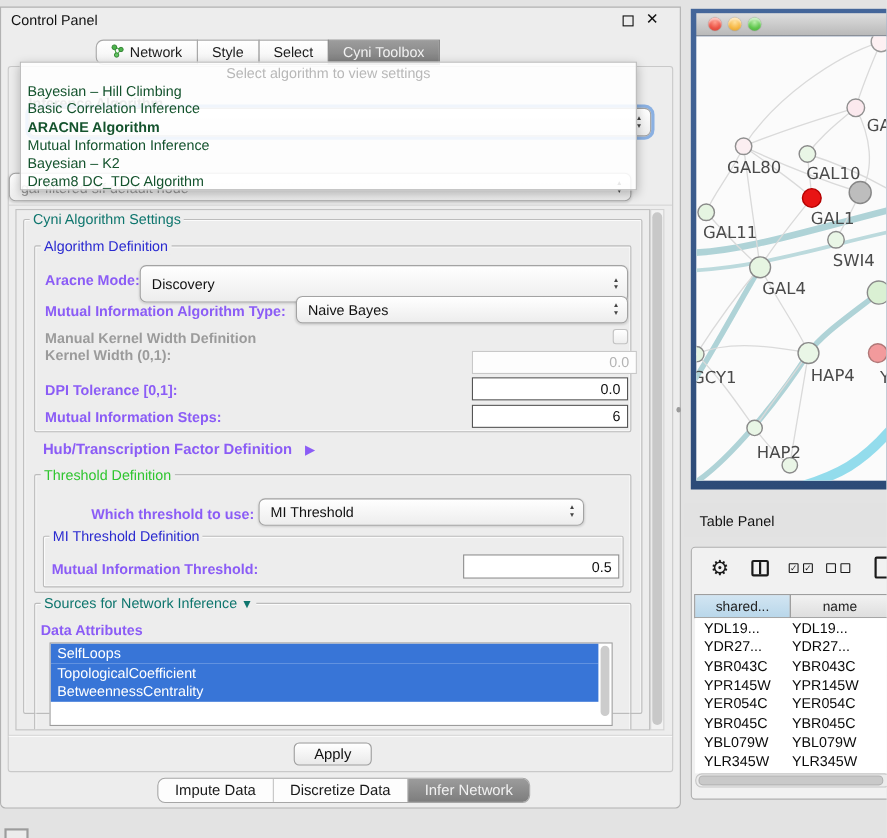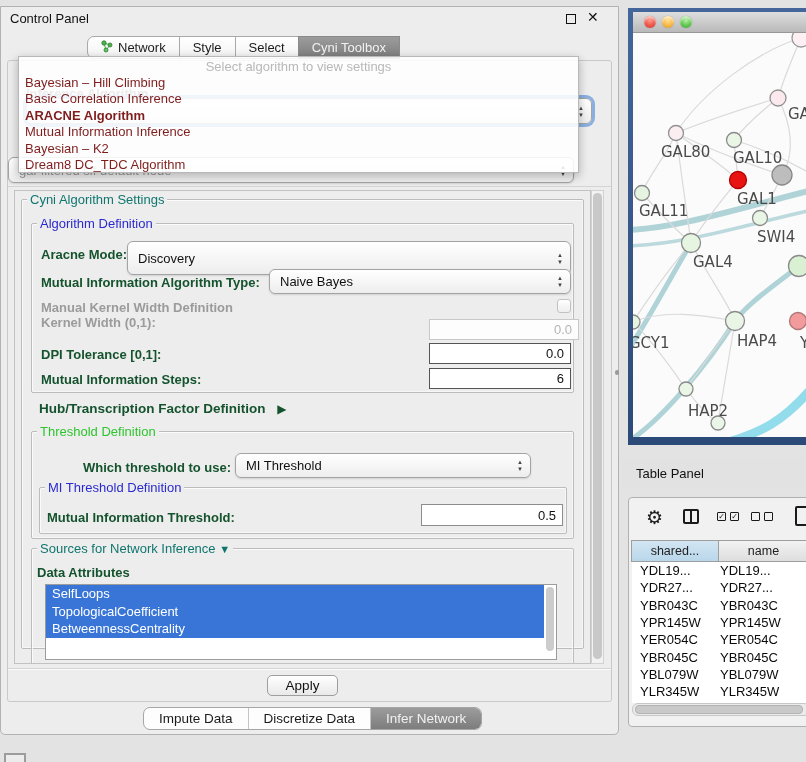--- a/index.html
+++ b/index.html
@@ -26,27 +26,27 @@
 .combo{position:absolute;display:flex;align-items:center;background:linear-gradient(#ffffff,#ededed);
   border:1px solid #a3a3a3;border-radius:6px;font-size:13px;color:#111;padding-left:10px;
   box-shadow:0 1px 2px rgba(0,0,0,.12);}
 .combo .arr{margin-left:auto;display:flex;flex-direction:column;align-items:center;justify-content:center;
   padding:0 7px;color:#444;font-size:6px;line-height:6px;gap:1px;}
 .combo.focusring{box-shadow:0 0 0 3px rgba(112,160,222,.8);}
 
 #algo-popup{position:absolute;left:18px;top:56px;width:561px;height:117px;background:rgba(255,255,255,.87);
   border:1px solid #b8b8b8;box-shadow:0 3px 9px rgba(0,0,0,.28);z-index:30;}
 .popup-ph{height:17px;display:flex;justify-content:center;align-items:center;font-size:13px;color:#b8b8b8;margin-top:1px;}
-.popup-item{height:16.4px;font-size:13px;color:#7f1d1d;padding-left:6px;line-height:16px;white-space:nowrap;}
+.popup-item{height:16.4px;font-size:13px;color:#14532d;padding-left:6px;line-height:16px;white-space:nowrap;}
 .popup-item.bold{font-weight:bold;}
 
 .group{position:absolute;border:1px solid #bcbcbc;border-radius:2px;
   box-shadow:inset 1px 1px 0 rgba(255,255,255,.75), inset -1px -1px 0 rgba(255,255,255,.55);}
 .gtitle{position:absolute;font-size:13px;background:#ededed;padding:0 3px;white-space:nowrap;color:#0f766e;}
-.lbl{position:absolute;font-size:13px;font-weight:bold;color:#14532d;white-space:nowrap;}
+.lbl{position:absolute;font-size:13px;font-weight:bold;color:#8b5cf6;white-space:nowrap;}
 .lbl.dis{color:#9b9b9b;}
 .lbl.plain{font-weight:bold;}
 .tfield{position:absolute;display:flex;align-items:center;justify-content:flex-end;padding-right:6px;
   background:#fff;border:1px solid #555;font-size:13px;color:#111;}
 .tfield.dis{border-color:#c8c8c8;color:#b4b4b4;background:#fdfdfd;}
 .tfield.mid{border-color:#8d8d8d;}
 .cb{position:absolute;width:14px;height:14px;border:1px solid #c2c2c2;border-radius:3px;background:linear-gradient(#fff,#eee);}
 .attr-item{height:17.5px;line-height:17.5px;font-size:13px;color:#fff;background:#3875d7;padding-left:6px;margin-right:12px;white-space:nowrap;}
 #attr-scroll{position:absolute;right:2px;top:2px;width:8px;height:64px;background:#cccccc;border-radius:4px;}
 

